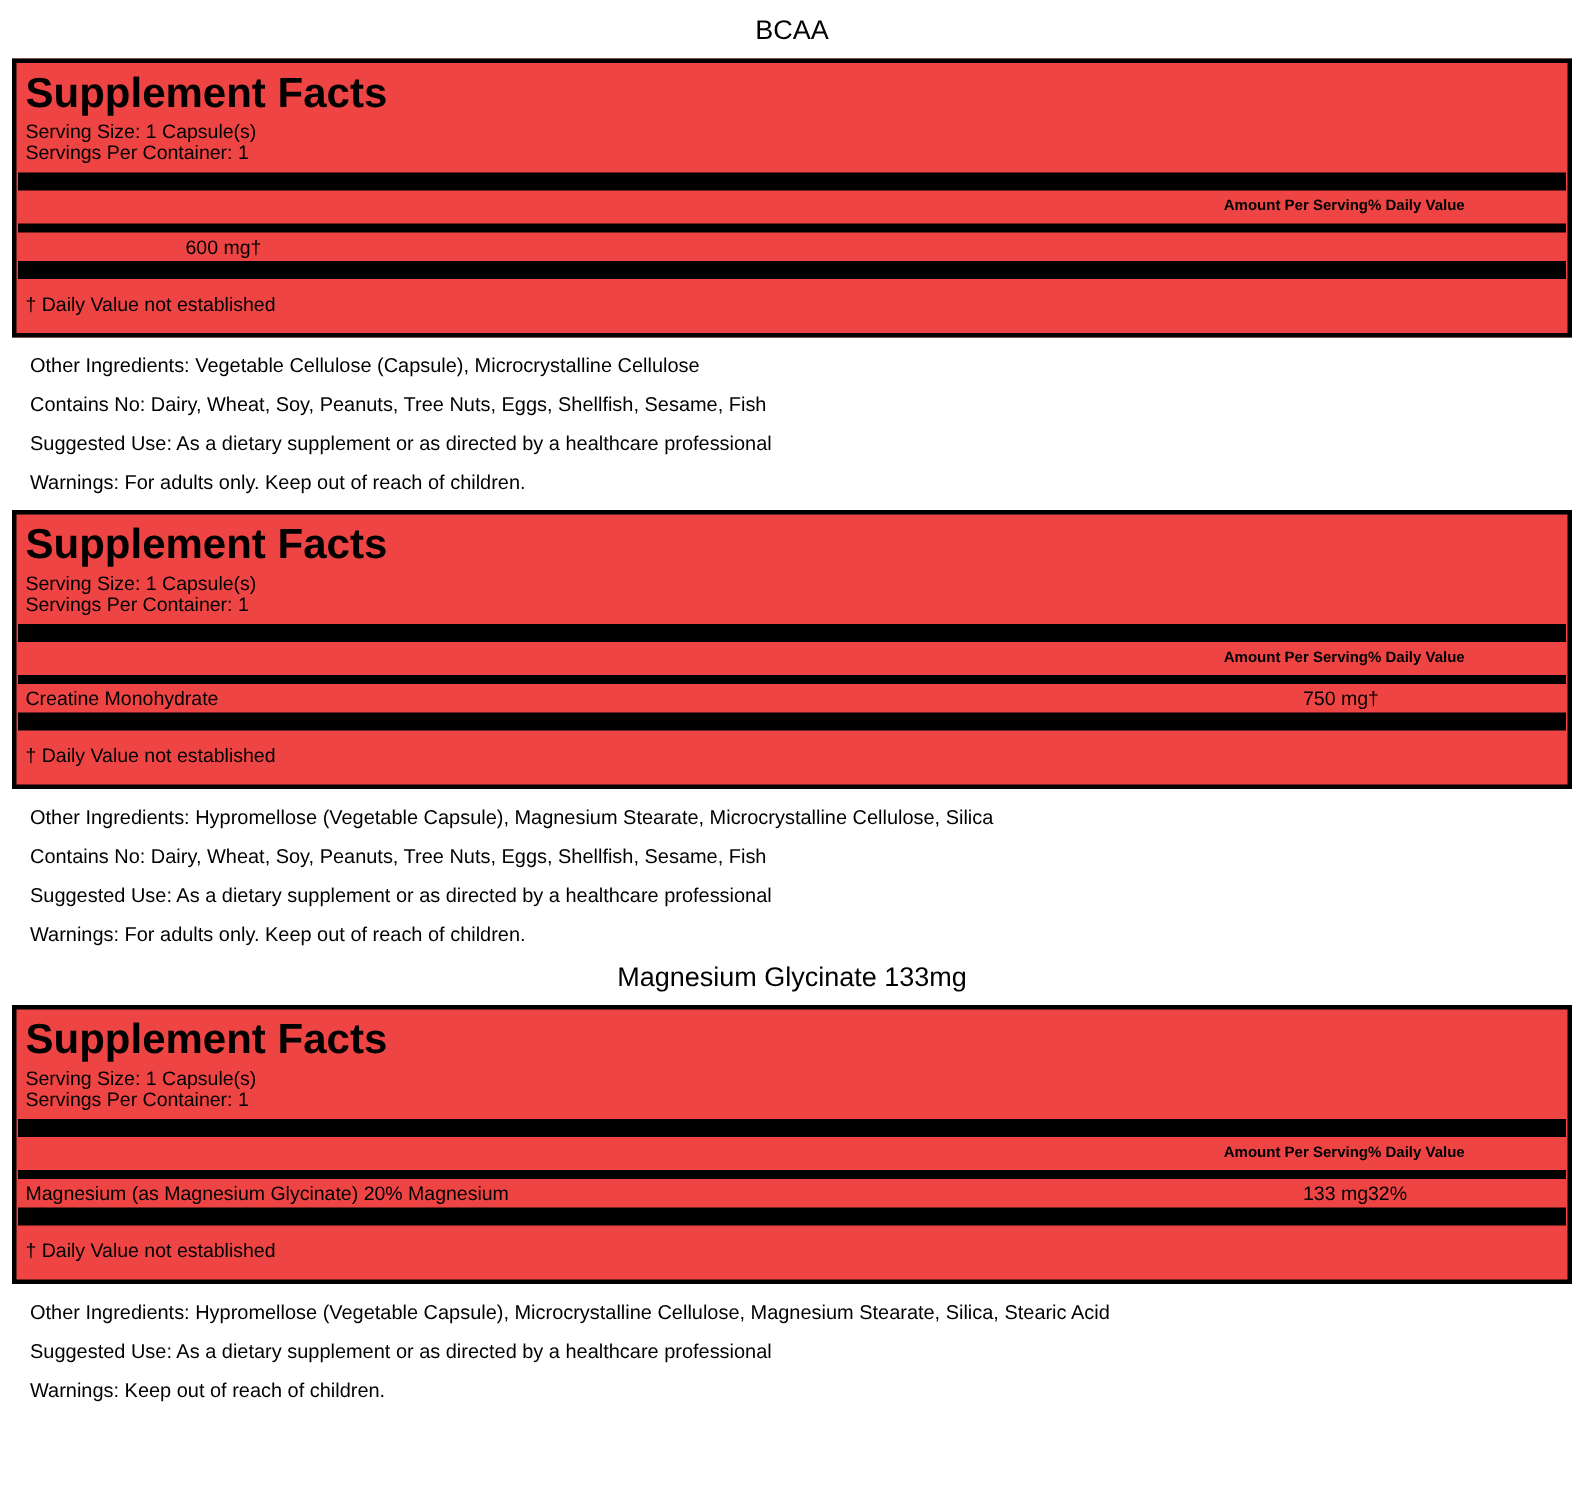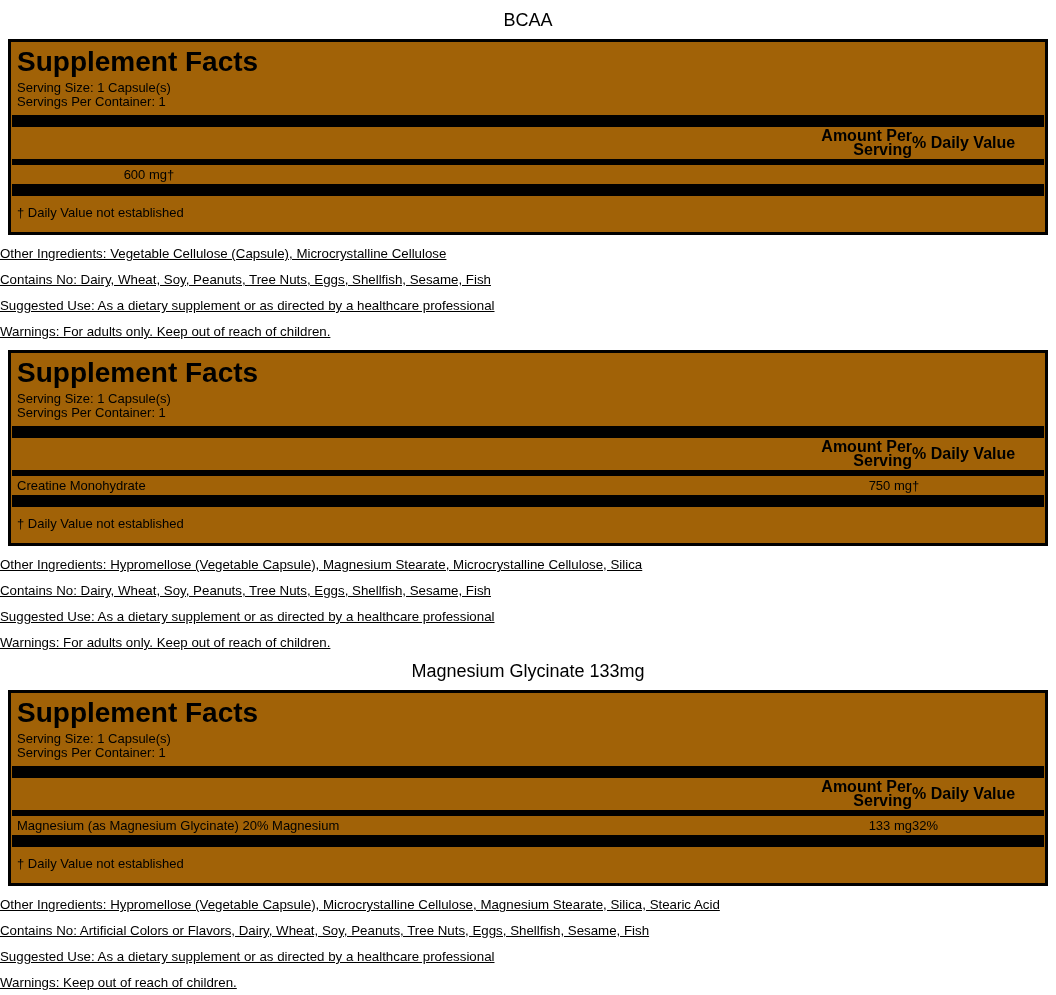--- a/index.html
+++ b/index.html
@@ -15,64 +15,63 @@
     font-size: 18px;
     font-weight: 400;
     line-height: 21px;
     text-align: center;
     margin: 8px 0 8px 0;
   }
   .panel {
     margin: 0 8px;
     border: 3px solid #000000;
     padding: 5px 1px 12px 1px;
-    background: #a16207;
+    background: #ef4444;
   }
   .sf-heading {
     font-size: 28px;
     font-weight: 700;
     line-height: 30px;
     margin: 0 0 4px 5px;
   }
   .serving {
     font-size: 13px;
     line-height: 14px;
     margin-left: 5px;
   }
   .bar { background: #000000; }
   .bar-top  { height: 12px; margin-top: 6px; }
   .bar-thin { height: 6px; }
   .bar-mid  { height: 12px; }
   .row { display: flex; align-items: center; }
   .header-row {
-    height: 32px;
+    height: 22px;
     padding: 1px 8px 1px 5px;
-    font-size: 16px;
+    font-size: 10px;
     font-weight: 700;
     line-height: 14px;
   }
   .data-row {
     height: 19px;
     padding: 2px 8px 2px 5px;
     font-size: 13px;
     line-height: 14px;
   }
   .c-name { flex: 1; text-align: left; }
   .c-amt  { width: 150px; text-align: right; }
   .c-dv   { width: 124px; text-align: left; }
   .footnote {
     font-size: 13px;
     line-height: 14px;
     margin: 10px 0 0 5px;
   }
   .para {
     font-size: 13.3px;
     line-height: 15px;
-    margin: 11px 0;
-    text-decoration: underline;
+    margin: 11px 20px;
   }
 </style>
 </head>
 <body>
 
 <div class="section">
   <div class="section-title">BCAA</div>
   <div class="panel">
     <div class="sf-heading">Supplement Facts</div>
     <div class="serving">Serving Size: 1 Capsule(s)</div>
@@ -138,16 +137,15 @@
     <div class="bar bar-thin"></div>
     <div class="row data-row">
       <div class="c-name">Magnesium (as Magnesium Glycinate) 20% Magnesium</div>
       <div class="c-amt">133 mg</div>
       <div class="c-dv">32%</div>
     </div>
     <div class="bar bar-mid"></div>
     <div class="footnote">† Daily Value not established</div>
   </div>
   <p class="para">Other Ingredients: Hypromellose (Vegetable Capsule), Microcrystalline Cellulose, Magnesium Stearate, Silica, Stearic Acid</p>
-  <p class="para">Contains No: Artificial Colors or Flavors, Dairy, Wheat, Soy, Peanuts, Tree Nuts, Eggs, Shellfish, Sesame, Fish</p>
   <p class="para">Suggested Use: As a dietary supplement or as directed by a healthcare professional</p>
   <p class="para">Warnings: Keep out of reach of children.</p>
 </div>
 
 </body></html>

